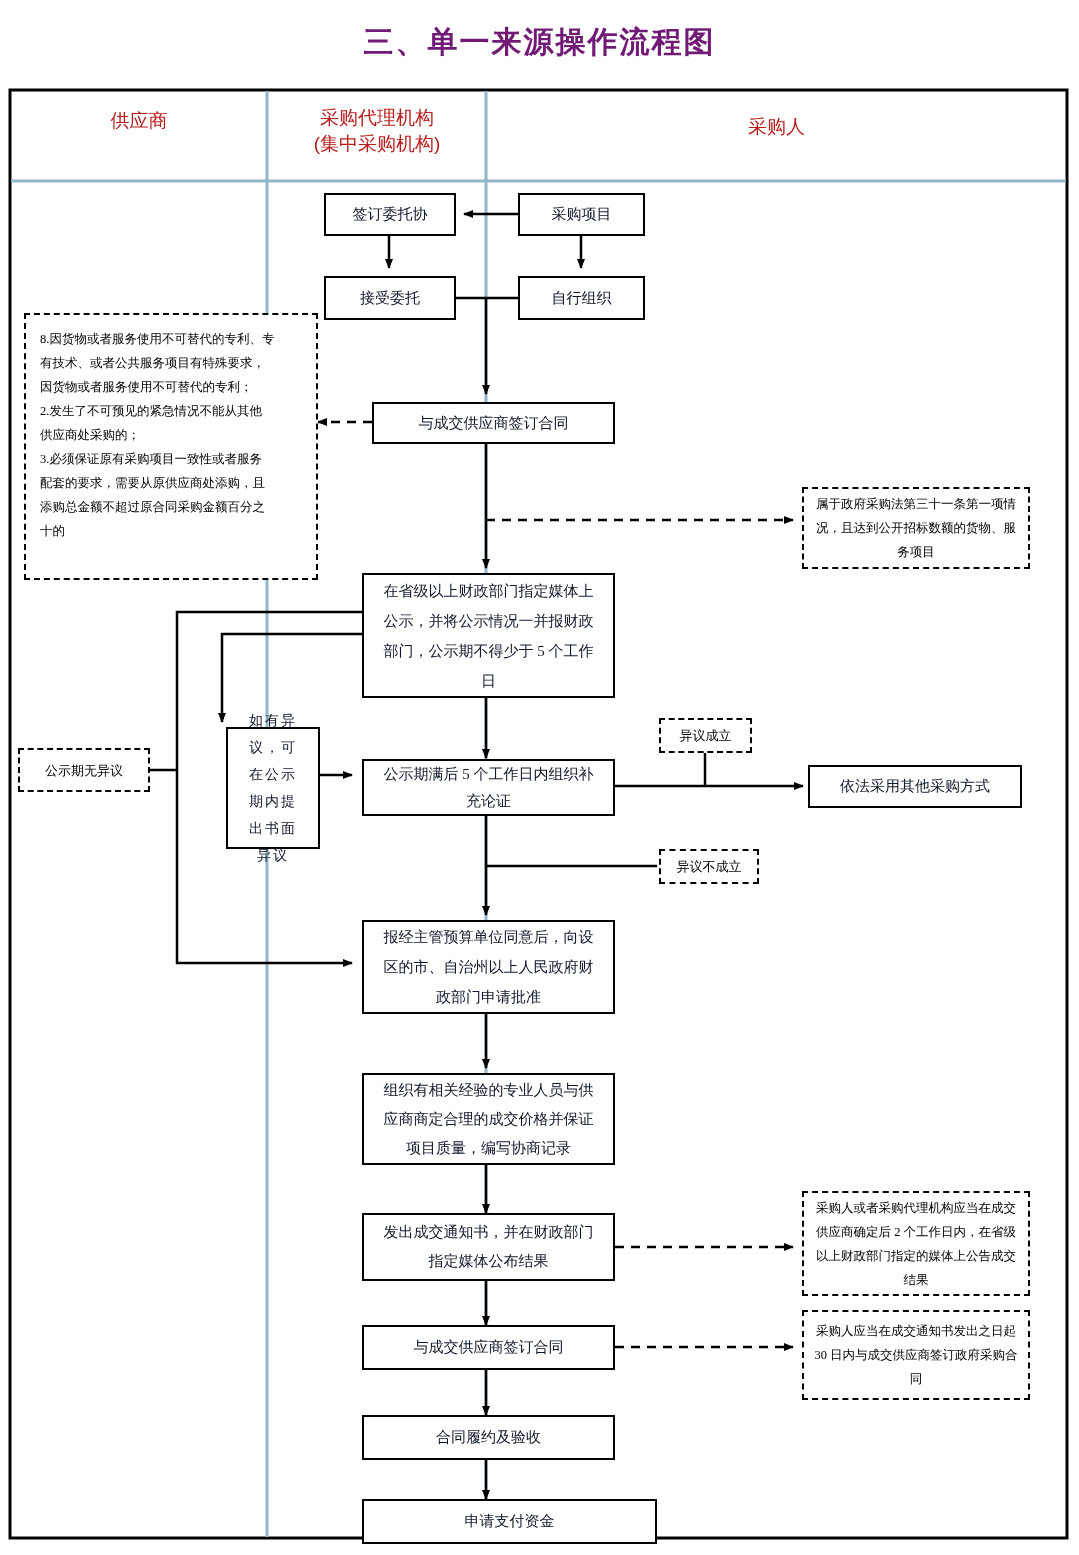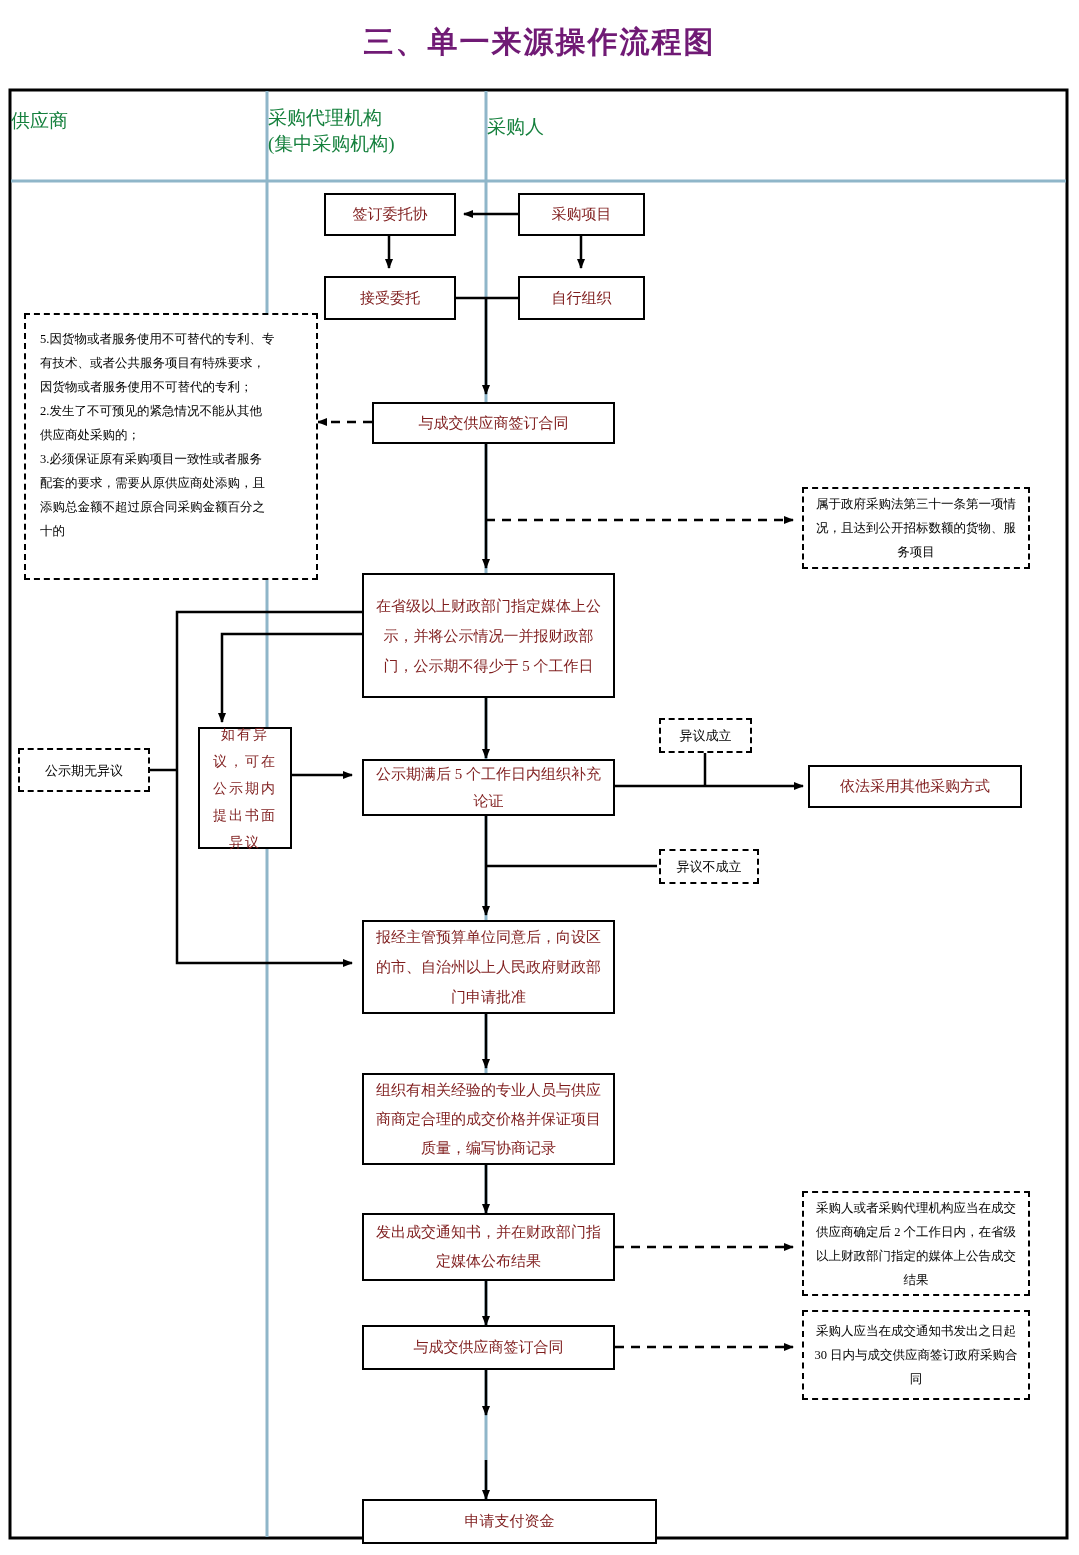--- a/index.html
+++ b/index.html
@@ -5,39 +5,39 @@
   html,body{margin:0;padding:0;background:#fff;}
   body{width:1079px;height:1555px;font-family:"Liberation Serif","DejaVu Serif",serif;}
   #page{position:relative;width:1079px;height:1555px;overflow:hidden;background:#fff;}
   #title{
     position:absolute;left:0;top:22px;width:1079px;text-align:center;
     font-size:30px;font-weight:bold;letter-spacing:2px;color:#701a75;
     font-family:"Liberation Serif","DejaVu Serif",serif;
   }
   svg{position:absolute;left:0;top:0;}
   .hdr{
-    position:absolute;text-align:left;color:#15803d;font-size:19px;line-height:26px;
-    font-family:Liberation Serif, serif;
+    position:absolute;text-align:center;color:#b91c1c;font-size:19px;line-height:26px;
+    font-family:Liberation Sans, sans-serif;
   }
   .nodebox{
     position:absolute;box-sizing:border-box;border:2px solid #000;background:#fff;
     display:flex;align-items:center;justify-content:center;text-align:center;
-    color:#7f1d1d;font-size:15px;line-height:25px;padding:2px 6px;
+    color:#0f172a;font-size:15px;line-height:25px;padding:2px 14px;
     font-family:"Liberation Serif","DejaVu Serif",serif;
   }
   .notebox{
     position:absolute;box-sizing:border-box;border:2px dashed #000;background:#fff;
     display:flex;align-items:center;justify-content:center;text-align:center;
     color:#000;font-size:13px;line-height:25px;padding:2px 6px;
     font-family:"Liberation Serif","DejaVu Serif",serif;
   }
   .notebox.just{text-align:justify;display:block;}
   .notebox.just span{display:block;}
   .small{font-size:12.5px;line-height:24px;}
-  .vtext{letter-spacing:2px;}
+  .vtext{letter-spacing:2px;margin-left:28px;}
 </style>
 </head>
 <body>
 
 <div id="page">
 
   <div id="title">三、单一来源操作流程图</div>
 
   <svg width="1079" height="1555">
     <defs>
@@ -130,25 +130,26 @@
   <div class="nodebox" style="left:808px;top:765px;width:214px;height:43px;">依法采用其他采购方式</div>
 
   <div class="nodebox" style="left:362px;top:920px;width:253px;height:94px;line-height:30px;">报经主管预算单位同意后，向设区的市、自治州以上人民政府财政部门申请批准</div>
 
   <div class="nodebox" style="left:362px;top:1073px;width:253px;height:92px;line-height:29px;">组织有相关经验的专业人员与供应商商定合理的成交价格并保证项目质量，编写协商记录</div>
 
   <div class="nodebox" style="left:362px;top:1213px;width:253px;height:68px;line-height:29px;">发出成交通知书，并在财政部门指定媒体公布结果</div>
 
   <div class="nodebox" style="left:362px;top:1325px;width:253px;height:45px;">与成交供应商签订合同</div>
 
+  <div class="nodebox" style="left:362px;top:1415px;width:253px;height:45px;">合同履约及验收</div>
 
   <div class="nodebox" style="left:362px;top:1499px;width:295px;height:45px;">申请支付资金</div>
 
   <div class="notebox just small" style="left:24px;top:313px;width:294px;height:267px;padding:12px 14px 0 14px;">
-    <span>5.因货物或者服务使用不可替代的专利、专</span>
+    <span>8.因货物或者服务使用不可替代的专利、专</span>
     <span>有技术、或者公共服务项目有特殊要求，</span>
     <span>因货物或者服务使用不可替代的专利；</span>
     <span>2.发生了不可预见的紧急情况不能从其他</span>
     <span>供应商处采购的；</span>
     <span>3.必须保证原有采购项目一致性或者服务</span>
     <span>配套的要求，需要从原供应商处添购，且</span>
     <span>添购总金额不超过原合同采购金额百分之</span>
     <span>十的</span>
   </div>
 

